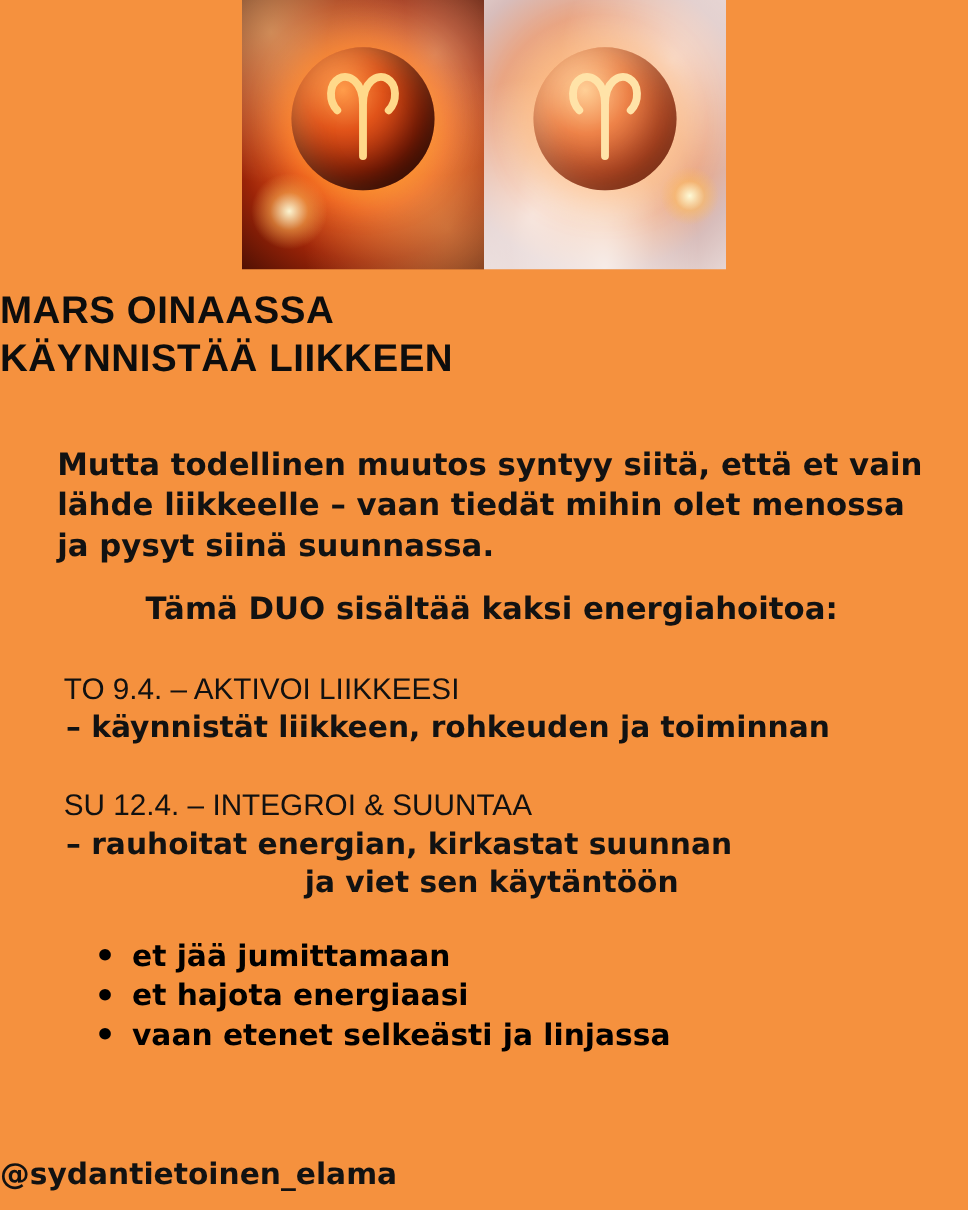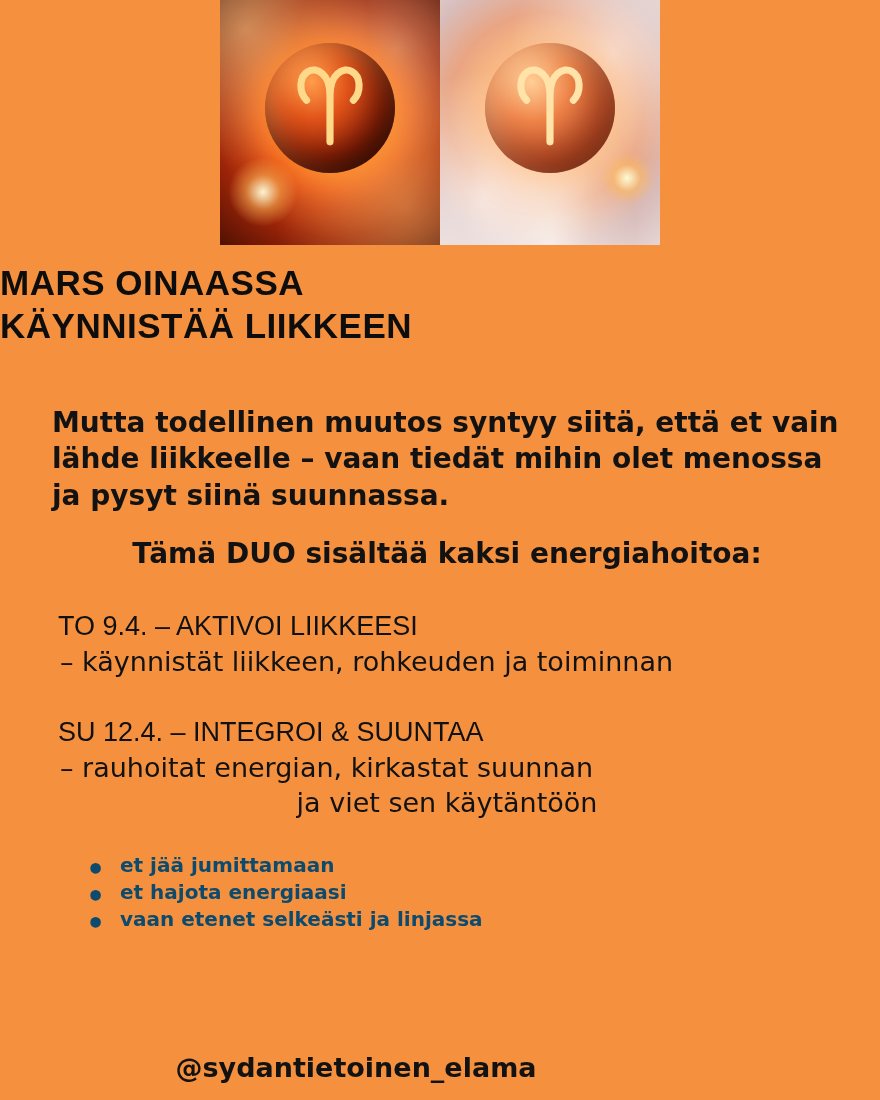--- a/index.html
+++ b/index.html
@@ -142,58 +142,57 @@
     font-family: "Liberation Sans", sans-serif;
     font-weight: 400;
     font-size: 27px;
     line-height: 1.30;
     color: #111111;
     margin: 0;
     padding-left: 6px;
   }
   .sec-sub {
     font-family: "DejaVu Sans", sans-serif;
-    font-weight: 400;
+    font-weight: 700;
     font-size: 27px;
     line-height: 1.30;
     color: #121212;
     margin: 0;
     padding-left: 8px;
   }
   .sec-sub.nopad { padding-left: 0; text-align: center; }
   .spacer-lg { height: 30px; }
   .spacer-md { height: 22px; }
   .list {
     margin: 4px 0 0 0;
     padding: 0 0 0 34px;
     list-style: none;
   }
   .list li {
     position: relative;
     font-family: "DejaVu Sans", sans-serif;
     font-weight: 700;
-    font-size: 20px;
+    font-size: 27px;
     line-height: 1.34;
-    color: #0c4a6e;
+    color: #000000;
     padding-left: 34px;
   }
   .list li::before {
     content: "\2022";
     position: absolute;
     left: 0;
     top: -2px;
     font-size: 30px;
     line-height: 1.34;
   }
   .handle {
     position: absolute;
     left: 0;
     top: 1052px;
     width: 712px;
-    text-align: center;
     font-family: "DejaVu Sans", sans-serif;
     font-weight: 700;
     font-size: 27px;
     color: #121212;
   }
 </style>
 </head>
 <body>
 
 <div class="page">

